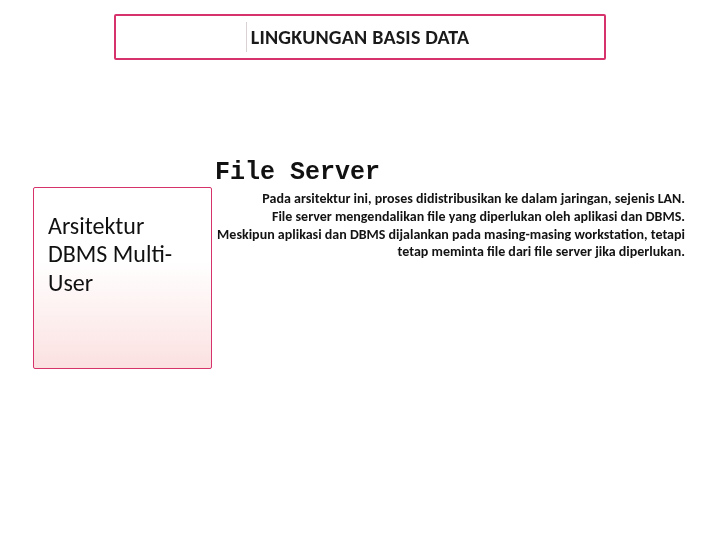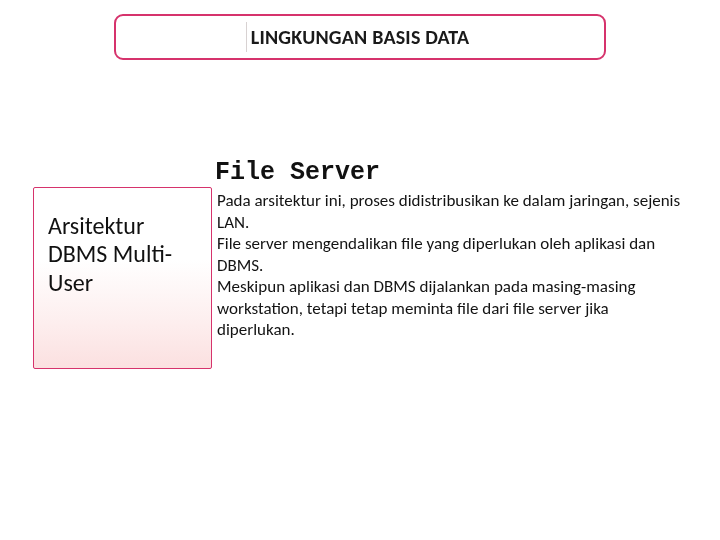--- a/index.html
+++ b/index.html
@@ -12,21 +12,21 @@
     overflow: hidden;
   }
   .title-pill {
     position: absolute;
     top: 14px;
     left: 50%;
     transform: translateX(-50%);
     width: 492px;
     height: 46px;
     border: 2.5px solid #d6336c;
-    border-radius: 9px;
+    border-radius: 2px;
     background: #ffffff;
     display: flex;
     align-items: center;
     justify-content: center;
   }
   .title-pill .divider {
     position: absolute;
     left: 130px;
     top: 6px;
     bottom: 6px;
@@ -63,24 +63,25 @@
     font-size: 24px;
     font-weight: 400;
     color: #111;
     line-height: 1.18;
   }
   .body-text {
     position: absolute;
     top: 190px;
     left: 217px;
     width: 468px;
-    font-size: 17px;
+    font-size: 14px;
     color: #131313;
     line-height: 1.27;
-    font-weight: 400;
+    font-weight: 700;
+    text-align: right;
   }
 </style>
 </head>
 <body>
 
 <div class="title-pill">
   <div class="divider"></div>
   <span class="title-text">LINGKUNGAN BASIS DATA</span>
 </div>
 

